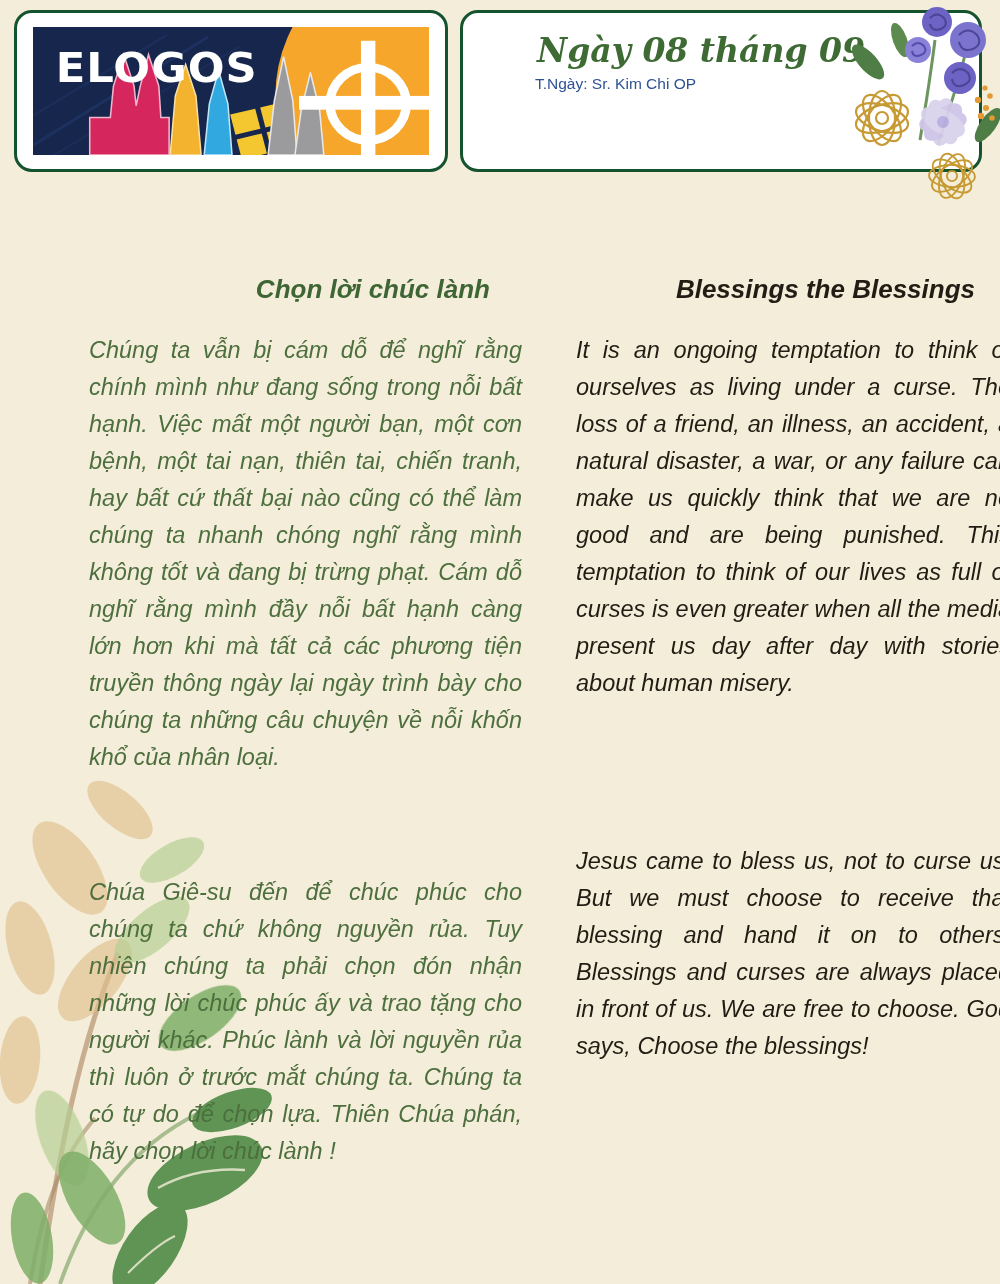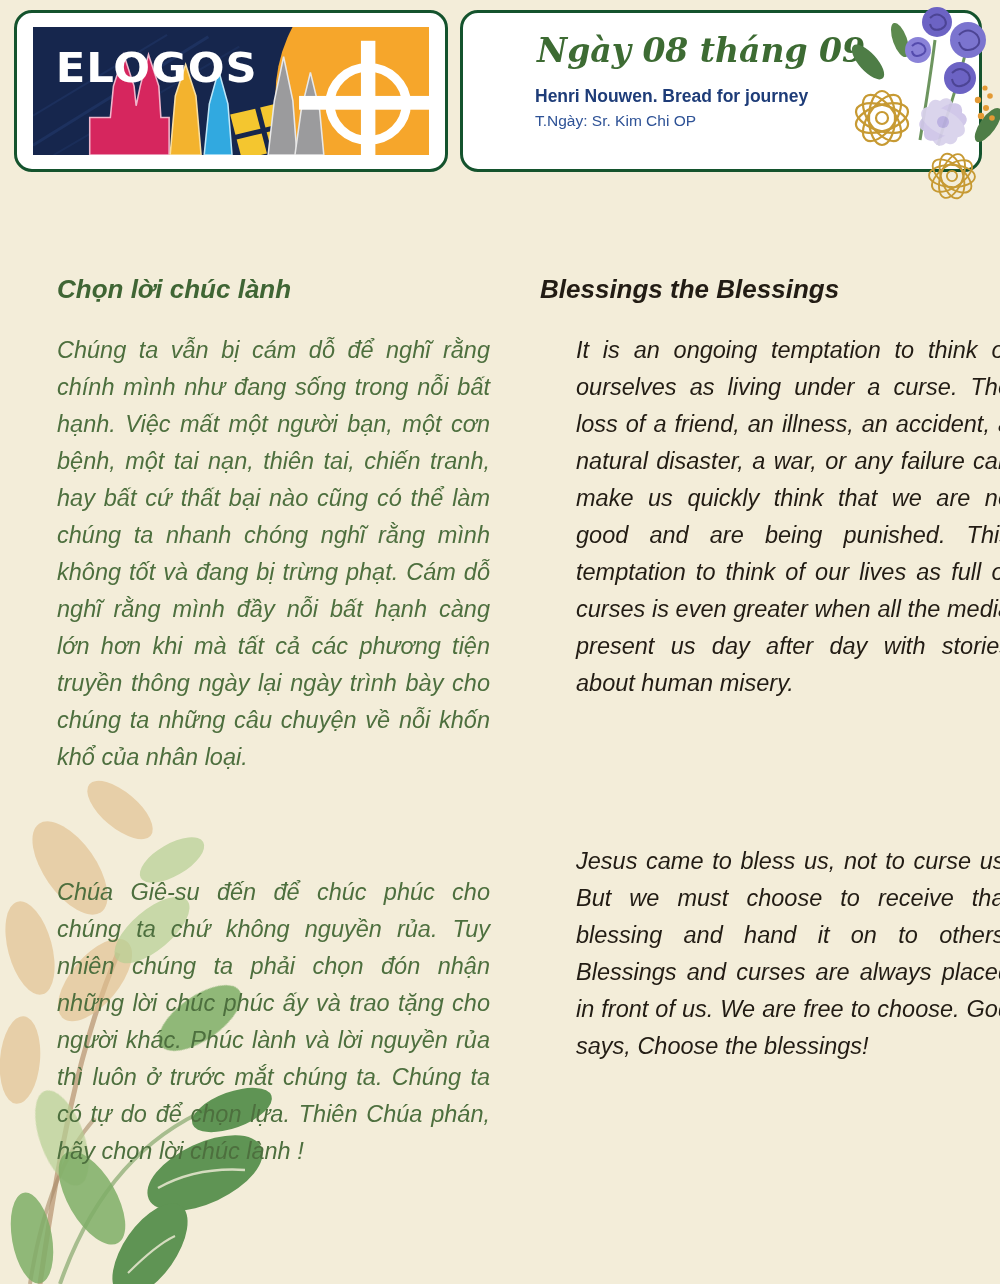--- a/index.html
+++ b/index.html
@@ -40,34 +40,34 @@
   }
   .credit-line:first-of-type { margin-top: 12px; }
 
   #flowers { position: absolute; left: 840px; top: 0; width: 160px; height: 205px; z-index: 3; pointer-events: none; }
   #foliage { position: absolute; left: 0; top: 718px; width: 300px; height: 566px; z-index: 0; pointer-events: none; }
 
   
   .col-title {
     position: absolute; top: 252px;
     font-size: 26px; font-weight: bold; font-style: italic;
-    text-align: left; z-index: 2;
+    text-align: right; z-index: 2;
   }
   #vn-title { left: 57px; width: 433px; color: #3f6534; }
   #en-title { left: 540px; width: 435px; color: #221c14; }
 
   .body-text {
     position: absolute;
     font-style: italic;
     font-size: 23.5px; line-height: 37px;
     text-align: justify;
     z-index: 2;
     margin: 0;
   }
-  .vn { color: #4d6f3e; }
+  .vn { color: #4d6f3e; margin-left: 32px; }
   .en { color: #221c14; margin-left: 36px; }
   #vn-p1 { left: 57px;  top: 332px; width: 433px; }
   #en-p1 { left: 540px; top: 332px; width: 435px; }
   #vn-p2 { left: 57px;  top: 874px; width: 433px; }
   #en-p2 { left: 540px; top: 843px; width: 435px; }
 </style>
 </head>
 <body>
 
 <div class="gold-box" id="logo-box">
@@ -98,21 +98,20 @@
     <circle cx="325" cy="78" r="37" fill="none" stroke="#ffffff" stroke-width="9"></circle>
     <rect x="318" y="14" width="14" height="116" fill="#ffffff"></rect>
     <rect x="258" y="70" width="126" height="14" fill="#ffffff"></rect>
 
     <text x="22" y="56" font-family="DejaVu Sans, sans-serif" font-weight="bold" font-size="42" fill="#ffffff" letter-spacing="1">ELOGOS</text>
   </svg>
 </div>
 
 <div class="gold-box" id="info-box">
   <div class="date-line">Ngày 08 tháng 09</div>
-  <div class="source-line">Henri Nouwen. Bread for journey</div>
   <div class="credit-line">T.Ngày: Sr. Kim Chi OP</div>
 </div>
 
 <svg id="flowers" viewBox="0 0 160 205">
 
   <path d="M95,40 C90,80 85,110 80,140" stroke="#5d8a4e" stroke-width="3" fill="none" opacity="0.9"></path>
   <path d="M125,55 C115,95 105,120 98,145" stroke="#5d8a4e" stroke-width="3" fill="none" opacity="0.9"></path>
   <ellipse cx="28" cy="62" rx="9" ry="22" transform="rotate(-42 28 62)" fill="#4e7d46"></ellipse>
   <ellipse cx="60" cy="40" rx="7" ry="18" transform="rotate(-20 60 40)" fill="#5d8a4e"></ellipse>
   <ellipse cx="148" cy="125" rx="8" ry="20" transform="rotate(35 148 125)" fill="#4e7d46"></ellipse>

